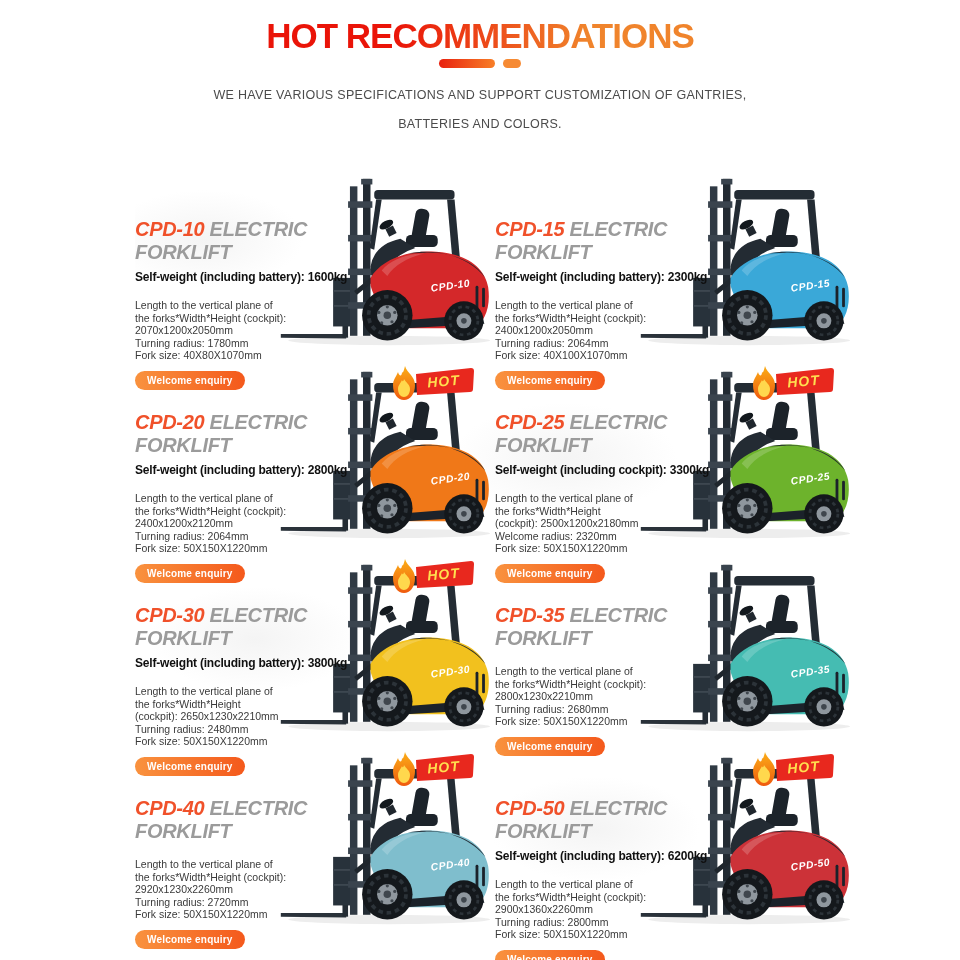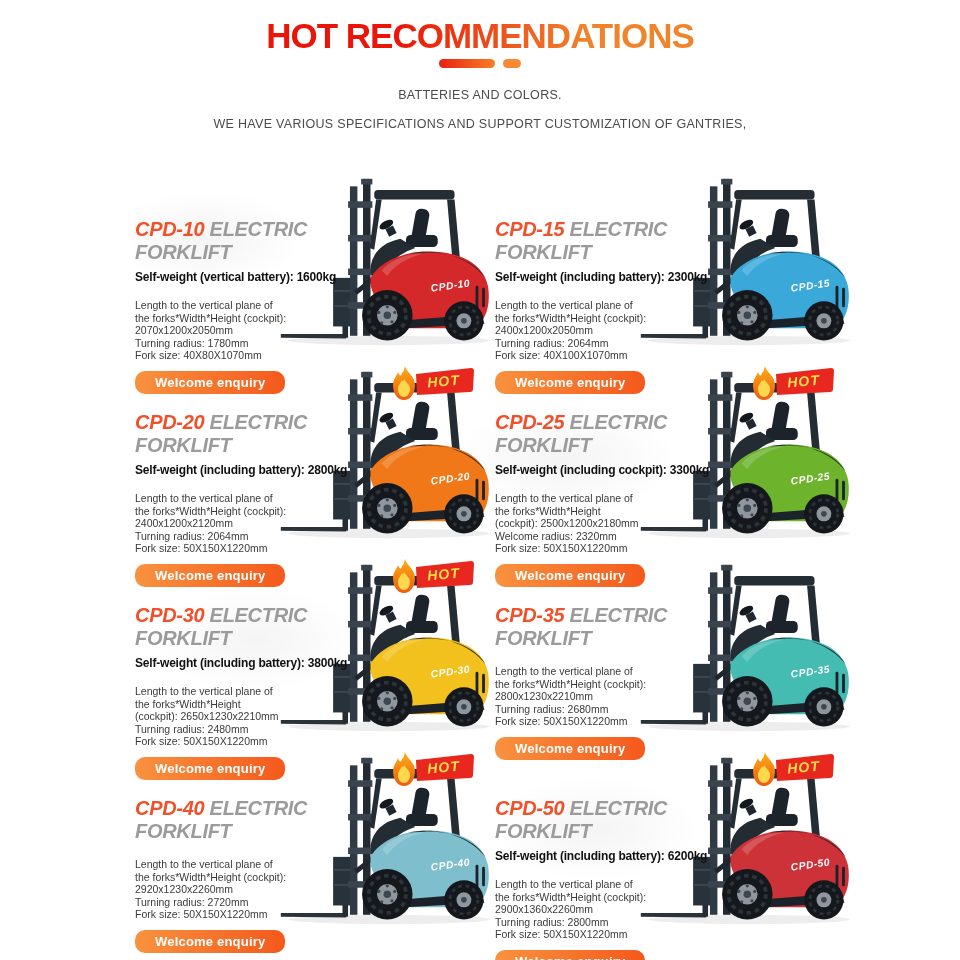--- a/index.html
+++ b/index.html
@@ -23,22 +23,22 @@
     radial-gradient(160px 80px at 430px 290px,#f4f4f4,transparent 70%),
     radial-gradient(150px 75px at 120px 470px,#f4f4f4,transparent 70%),
     radial-gradient(150px 75px at 460px 660px,#f4f4f4,transparent 70%);}
   .card{position:relative;z-index:1;}
   .info{position:relative;z-index:2;width:265px;padding-top:21px;}
   .p-title{font-style:italic;font-weight:bold;font-size:20px;line-height:23px;letter-spacing:-0.3px;cursor:pointer;margin-top:28px;}
   .model{color:var(--model-color);}
   .ptype{color:var(--type-color);}
   .weight{margin-top:6px;font-size:12px;font-weight:bold;color:#101010;white-space:nowrap;letter-spacing:-0.2px;}
   .specs{margin-top:15px;font-size:10.5px;color:#3a3a3a;line-height:12.5px;width:180px;}
-  .enquiry{margin-top:9px;display:inline-block;border:none;color:#fff;font-weight:bold;font-size:13px;
-    font-family:inherit;padding:4px 20px;border-radius:10px;cursor:pointer;letter-spacing:0.2px;
+  .enquiry{margin-top:9px;display:inline-block;border:none;color:#fff;font-weight:bold;font-size:10px;
+    font-family:inherit;padding:4px 12px;border-radius:10px;cursor:pointer;letter-spacing:0.2px;
     background:linear-gradient(90deg,var(--button-gradient-from),var(--button-gradient-to));}
 
   
   .fk-slot{position:absolute;left:142px;top:8px;width:215px;height:170px;z-index:1;cursor:pointer;}
   .fk{width:100%;height:100%;display:block;}
   .fk .body-col{fill:var(--fk,#d4282a);}
   .fk-label{fill:#fff;font-family:"Liberation Sans",sans-serif;font-size:11px;font-weight:bold;font-style:italic;letter-spacing:0.5px;}
   .hot-badge{position:absolute;top:-6px;right:16px;width:88px;height:40px;z-index:3;overflow:visible;}
   .ribbon{fill:var(--hot-ribbon);}
   .hot-text{fill:var(--hot-text);font-family:"Liberation Sans",sans-serif;font-size:14px;font-weight:bold;font-style:italic;letter-spacing:1px;}
@@ -55,22 +55,22 @@
   </defs>
 </svg>
 
 <div class="header">
   <div class="main-title">HOT RECOMMENDATIONS</div>
   <div class="divider">
     <span class="divider-bar"></span>
     <span class="divider-dot"></span>
   </div>
   <div class="subtitle">
+    <div>WE HAVE VARIOUS SPECIFICATIONS AND SUPPORT CUSTOMIZATION OF GANTRIES,</div>
     <div>BATTERIES AND COLORS.</div>
-    <div>WE HAVE VARIOUS SPECIFICATIONS AND SUPPORT CUSTOMIZATION OF GANTRIES,</div>
   </div>
 </div>
 
 <div class="cards">
 
   <div class="card">
     <div class="fk-slot" style="--fk: #d4282a;">
   <svg class="fk" viewBox="0 0 230 182">
     <ellipse cx="120" cy="175" rx="108" ry="5" fill="#000" opacity="0.07"></ellipse>
 
@@ -122,21 +122,21 @@
     <text class="fk-label" x="186" y="120" text-anchor="middle" transform="rotate(-8 186 120)">CPD-10</text>
   </svg>
 
 </div>
     <div class="info">
       <div class="p-title">
         <span class="model">CPD-10</span>
         <span class="ptype">ELECTRIC</span><br>
         <span class="ptype">FORKLIFT</span>
       </div>
-      <div class="weight">Self-weight (vertical battery): 1600kg</div>
+      <div class="weight">Self-weight (including battery): 1600kg</div>
       <div class="specs">
         <div>Length to the vertical plane of</div>
         <div>the forks*Width*Height (cockpit):</div>
         <div>2070x1200x2050mm</div>
         <div>Turning radius: 1780mm</div>
         <div>Fork size: 40X80X1070mm</div>
       </div>
       <button class="enquiry">Welcome enquiry</button>
     </div>
   </div>

